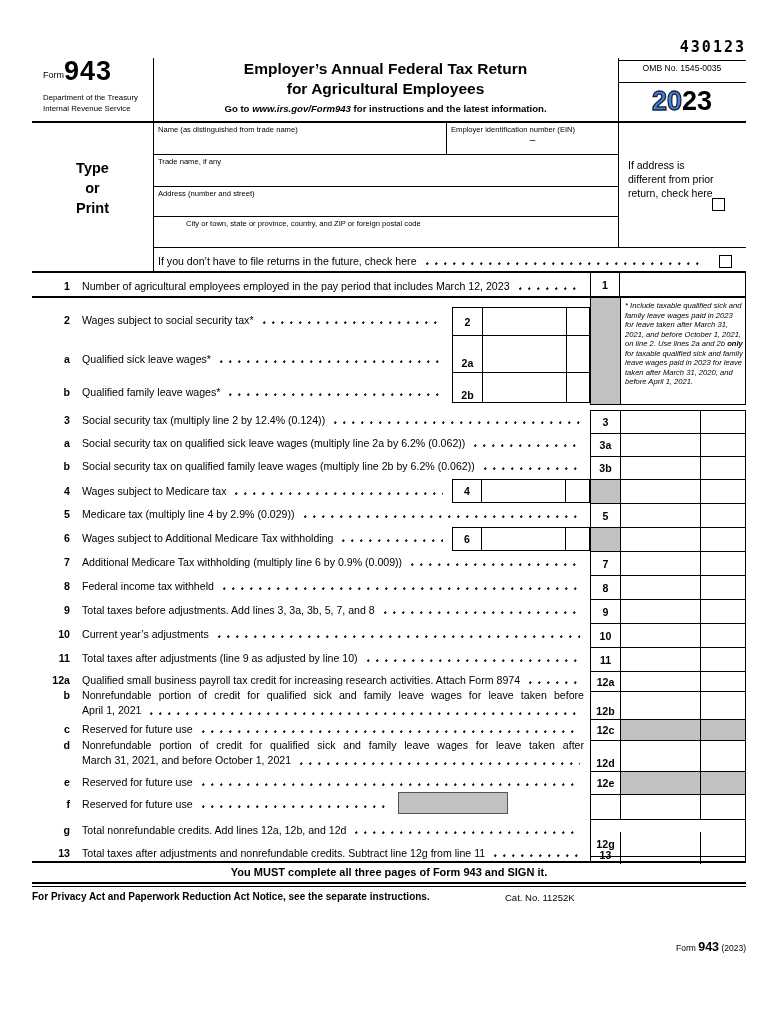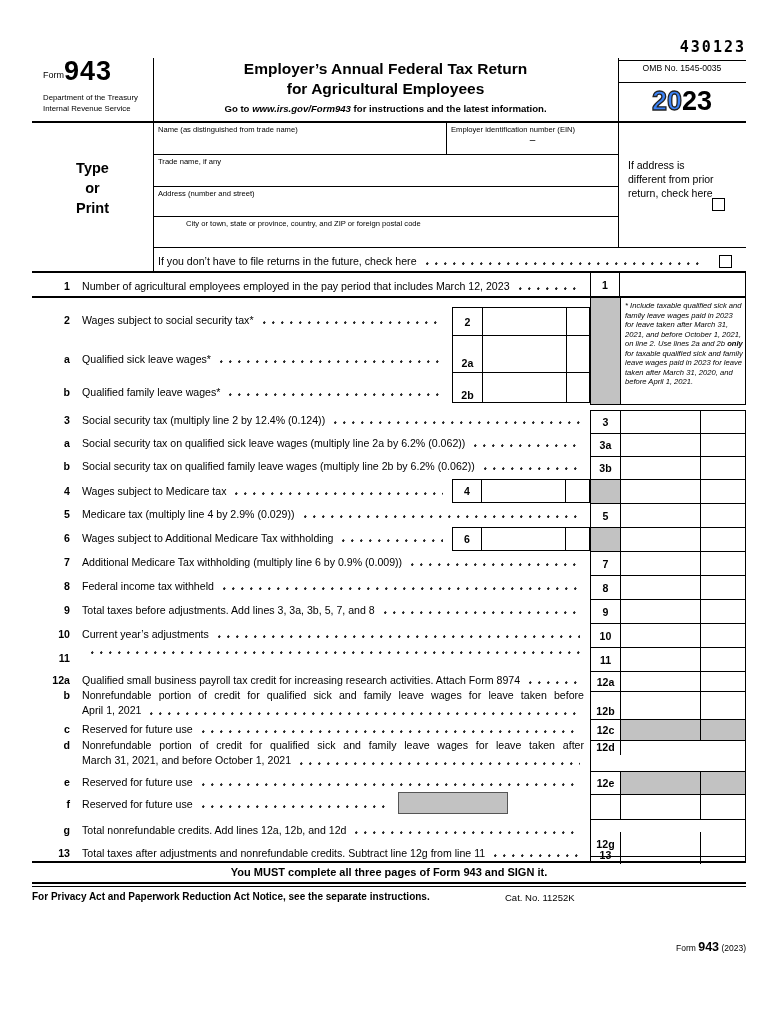--- a/index.html
+++ b/index.html
@@ -194,20 +194,21 @@
     <span>Total taxes before adjustments. Add lines 3, 3a, 3b, 5, 7, and 8</span>
     <span class="leader"></span>
   </div>
   <div class="row" style="top:627px;width:502px;">
     <span class="num">10</span>
     <span>Current year’s adjustments</span>
     <span class="leader"></span>
   </div>
   <div class="row" style="top:651px;width:502px;">
     <span class="num">11</span>
+    <span>Total taxes after adjustments (line 9 as adjusted by line 10)</span>
     <span class="leader"></span>
   </div>
   <div class="row" style="top:673px;width:502px;">
     <span class="num">12a</span>
     <span>Qualified small business payroll tax credit for increasing research activities. Attach Form 8974</span>
     <span class="leader"></span>
   </div>
   <div class="row2" style="top:688px;">
     <span class="num">b</span>
     <div class="jline">Nonrefundable portion of credit for qualified sick and family leave wages for leave taken before</div>
@@ -326,21 +327,21 @@
     <div class="rg" style="top:281px;height:28px;">
       <div class="rg-n bn">12b</div>
       <div class="rg-a"></div>
       <div class="rg-c"></div>
     </div>
     <div class="rg" style="top:309px;height:21px;">
       <div class="rg-n">12c</div>
       <div class="rg-a gy"></div>
       <div class="rg-c gy"></div>
     </div>
-    <div class="rg" style="top:330px;height:31px;flex-direction:column;">
+    <div class="rg" style="top:330px;height:31px;">
       <div class="rg-n bn">12d</div>
       <div class="rg-a"></div>
       <div class="rg-c"></div>
     </div>
     <div class="rg" style="top:361px;height:23px;">
       <div class="rg-n">12e</div>
       <div class="rg-a gy"></div>
       <div class="rg-c gy"></div>
     </div>
     <div class="rg" style="top:384px;height:25px;">

